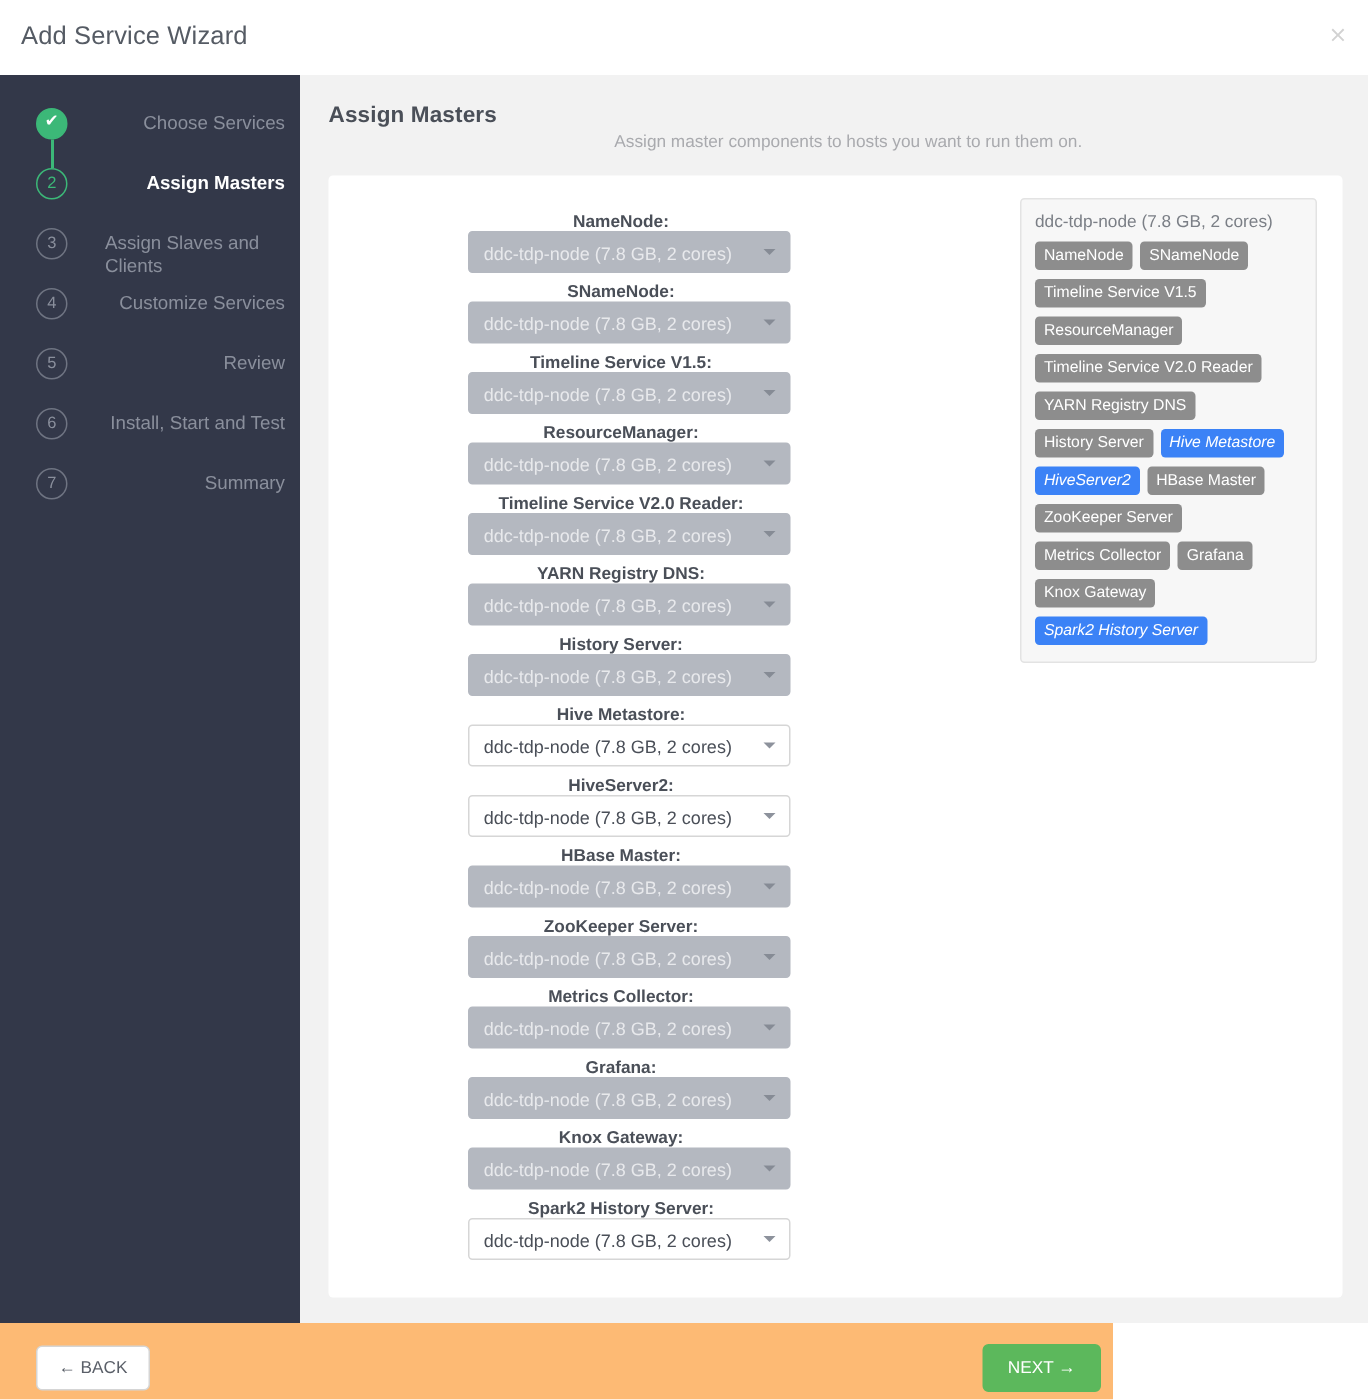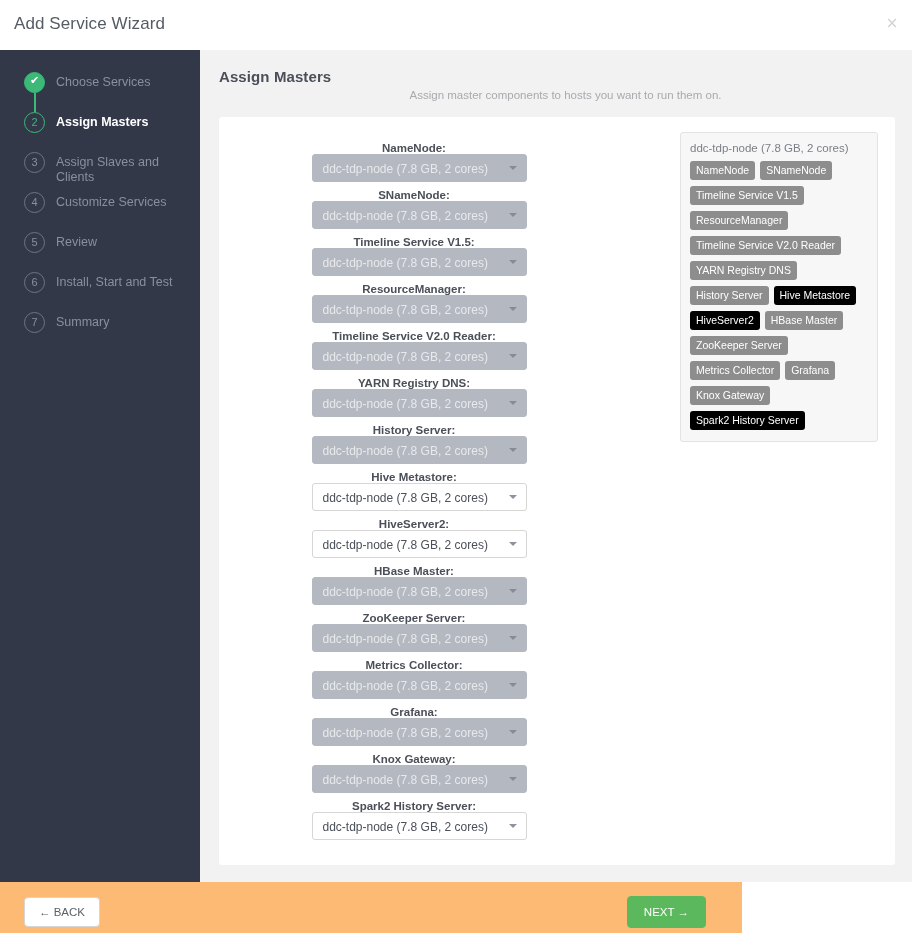--- a/index.html
+++ b/index.html
@@ -29,20 +29,21 @@
   
   .sidebar {
     position: absolute; left: 0; top: 50px; width: 200px; height: 832px;
     background: #333849;
   }
   .steps { position: relative; padding: 22px 0 0 0; }
   .step {
     position: relative; display: flex; align-items: flex-start;
     padding: 0 10px 0 24px; min-height: 40px; margin-bottom: 0;
     cursor: pointer;
+    justify-content: space-between;
   }
   .step-marker {
     position: relative; flex: 0 0 auto;
     width: 21px; height: 21px; border-radius: 50%;
     border: 1.5px solid #6f7482; color: #8a8f9c;
     font-size: 11px; line-height: 18px; text-align: center;
     background: transparent; z-index: 2;
   }
   .step.done .step-marker {
     background: #3cb878; border-color: #3cb878; color: #ffffff;
@@ -115,35 +116,35 @@
     background: #f7f7f7; border: 1px solid #e3e3e3; border-radius: 3px;
     padding: 9px 9px 11px 9px;
   }
   .host-name { font-size: 11.5px; color: #7b7f86; margin-bottom: 7px; }
   .badges { display: flex; flex-wrap: wrap; gap: 6px 5px; }
   .badge {
     font-size: 10.5px; line-height: 13px; padding: 3px 6px;
     border-radius: 3px; color: #ffffff; background: #8d8d8d;
     white-space: nowrap; cursor: pointer;
   }
-  .badge.active { background: #000000; }
+  .badge.active { background: #3b82f6; font-style: italic; }
 
   
   .footer {
     position: absolute; left: 0; top: 882px; width: 742px; height: 51px;
     background: #fdba74;
   }
   .btn-back {
     position: absolute; left: 24px; top: 15px;
     padding: 8px 14px; font-size: 11.5px; color: #5a5f68;
     background: #ffffff; border: 1px solid #d5d5d5; border-radius: 4px;
     cursor: pointer;
   }
   .btn-next {
-    position: absolute; right: 36px; top: 14px;
+    position: absolute; right: 8px; top: 14px;
     padding: 9px 16px; font-size: 11.5px; color: #ffffff;
     background: #5cb85c; border: 1px solid #5cb85c; border-radius: 4px;
     cursor: pointer;
   }
 </style>
 </head>
 <body>
 
 <div class="wizard">
 

